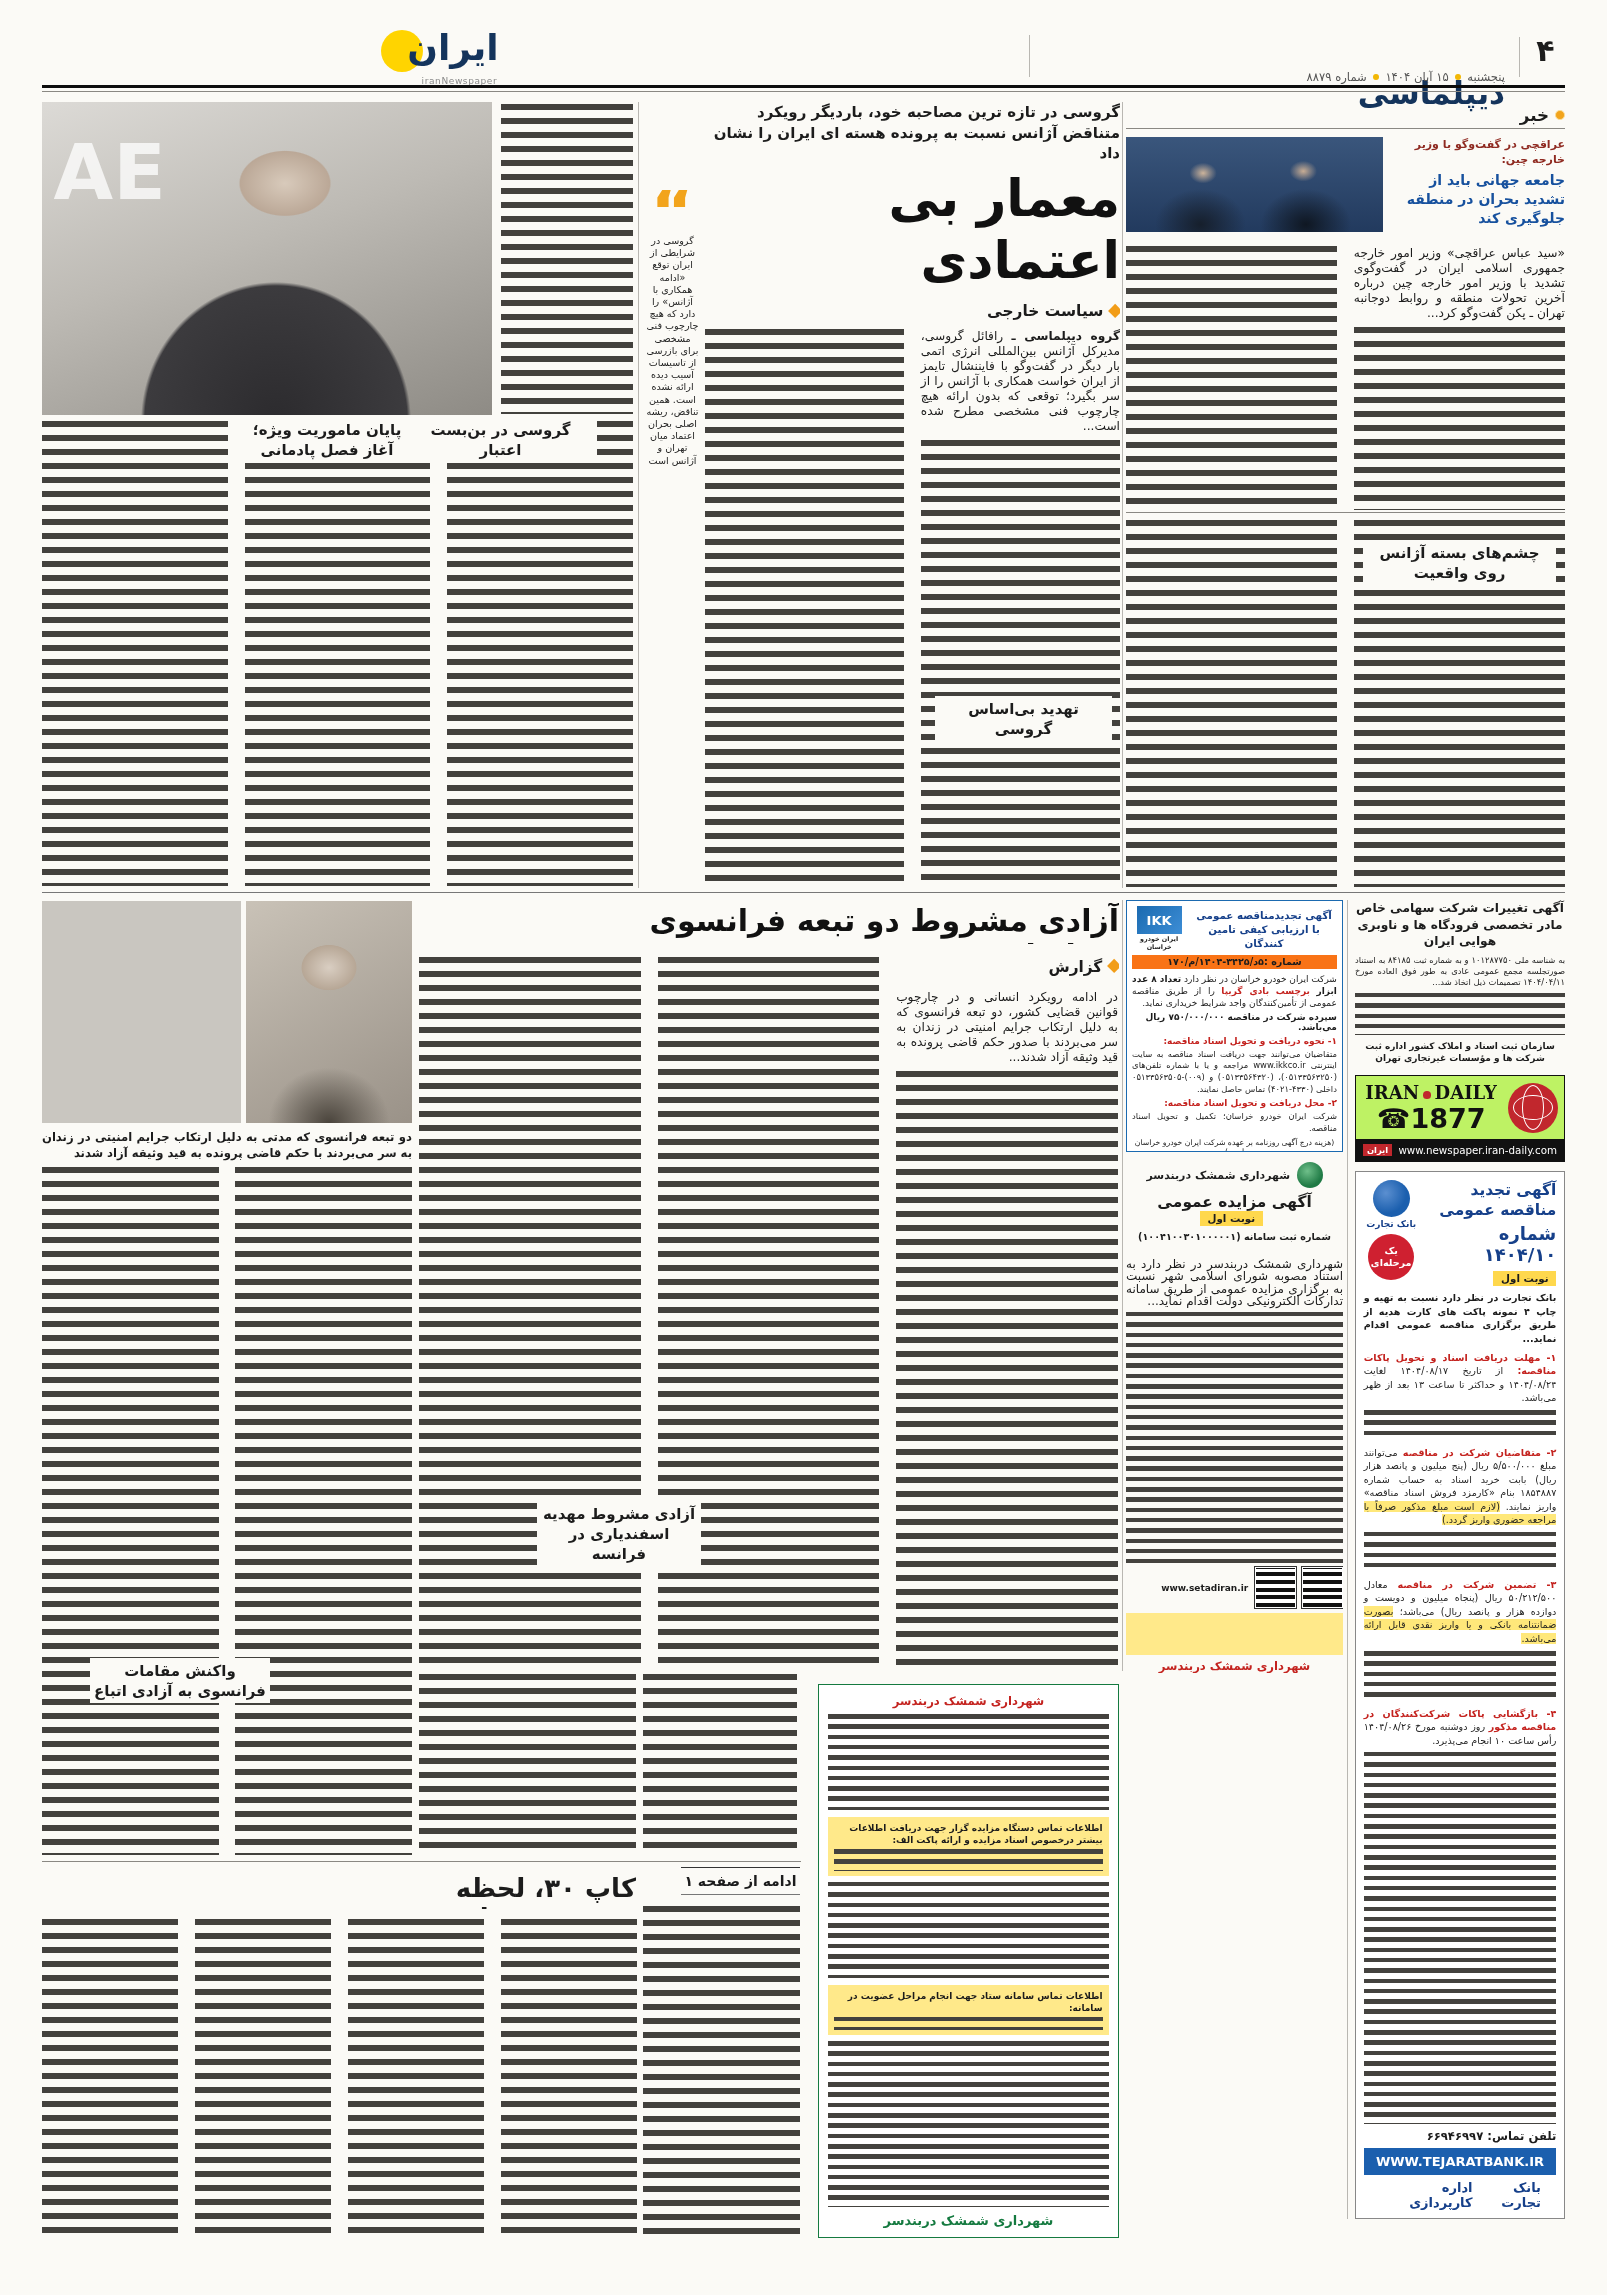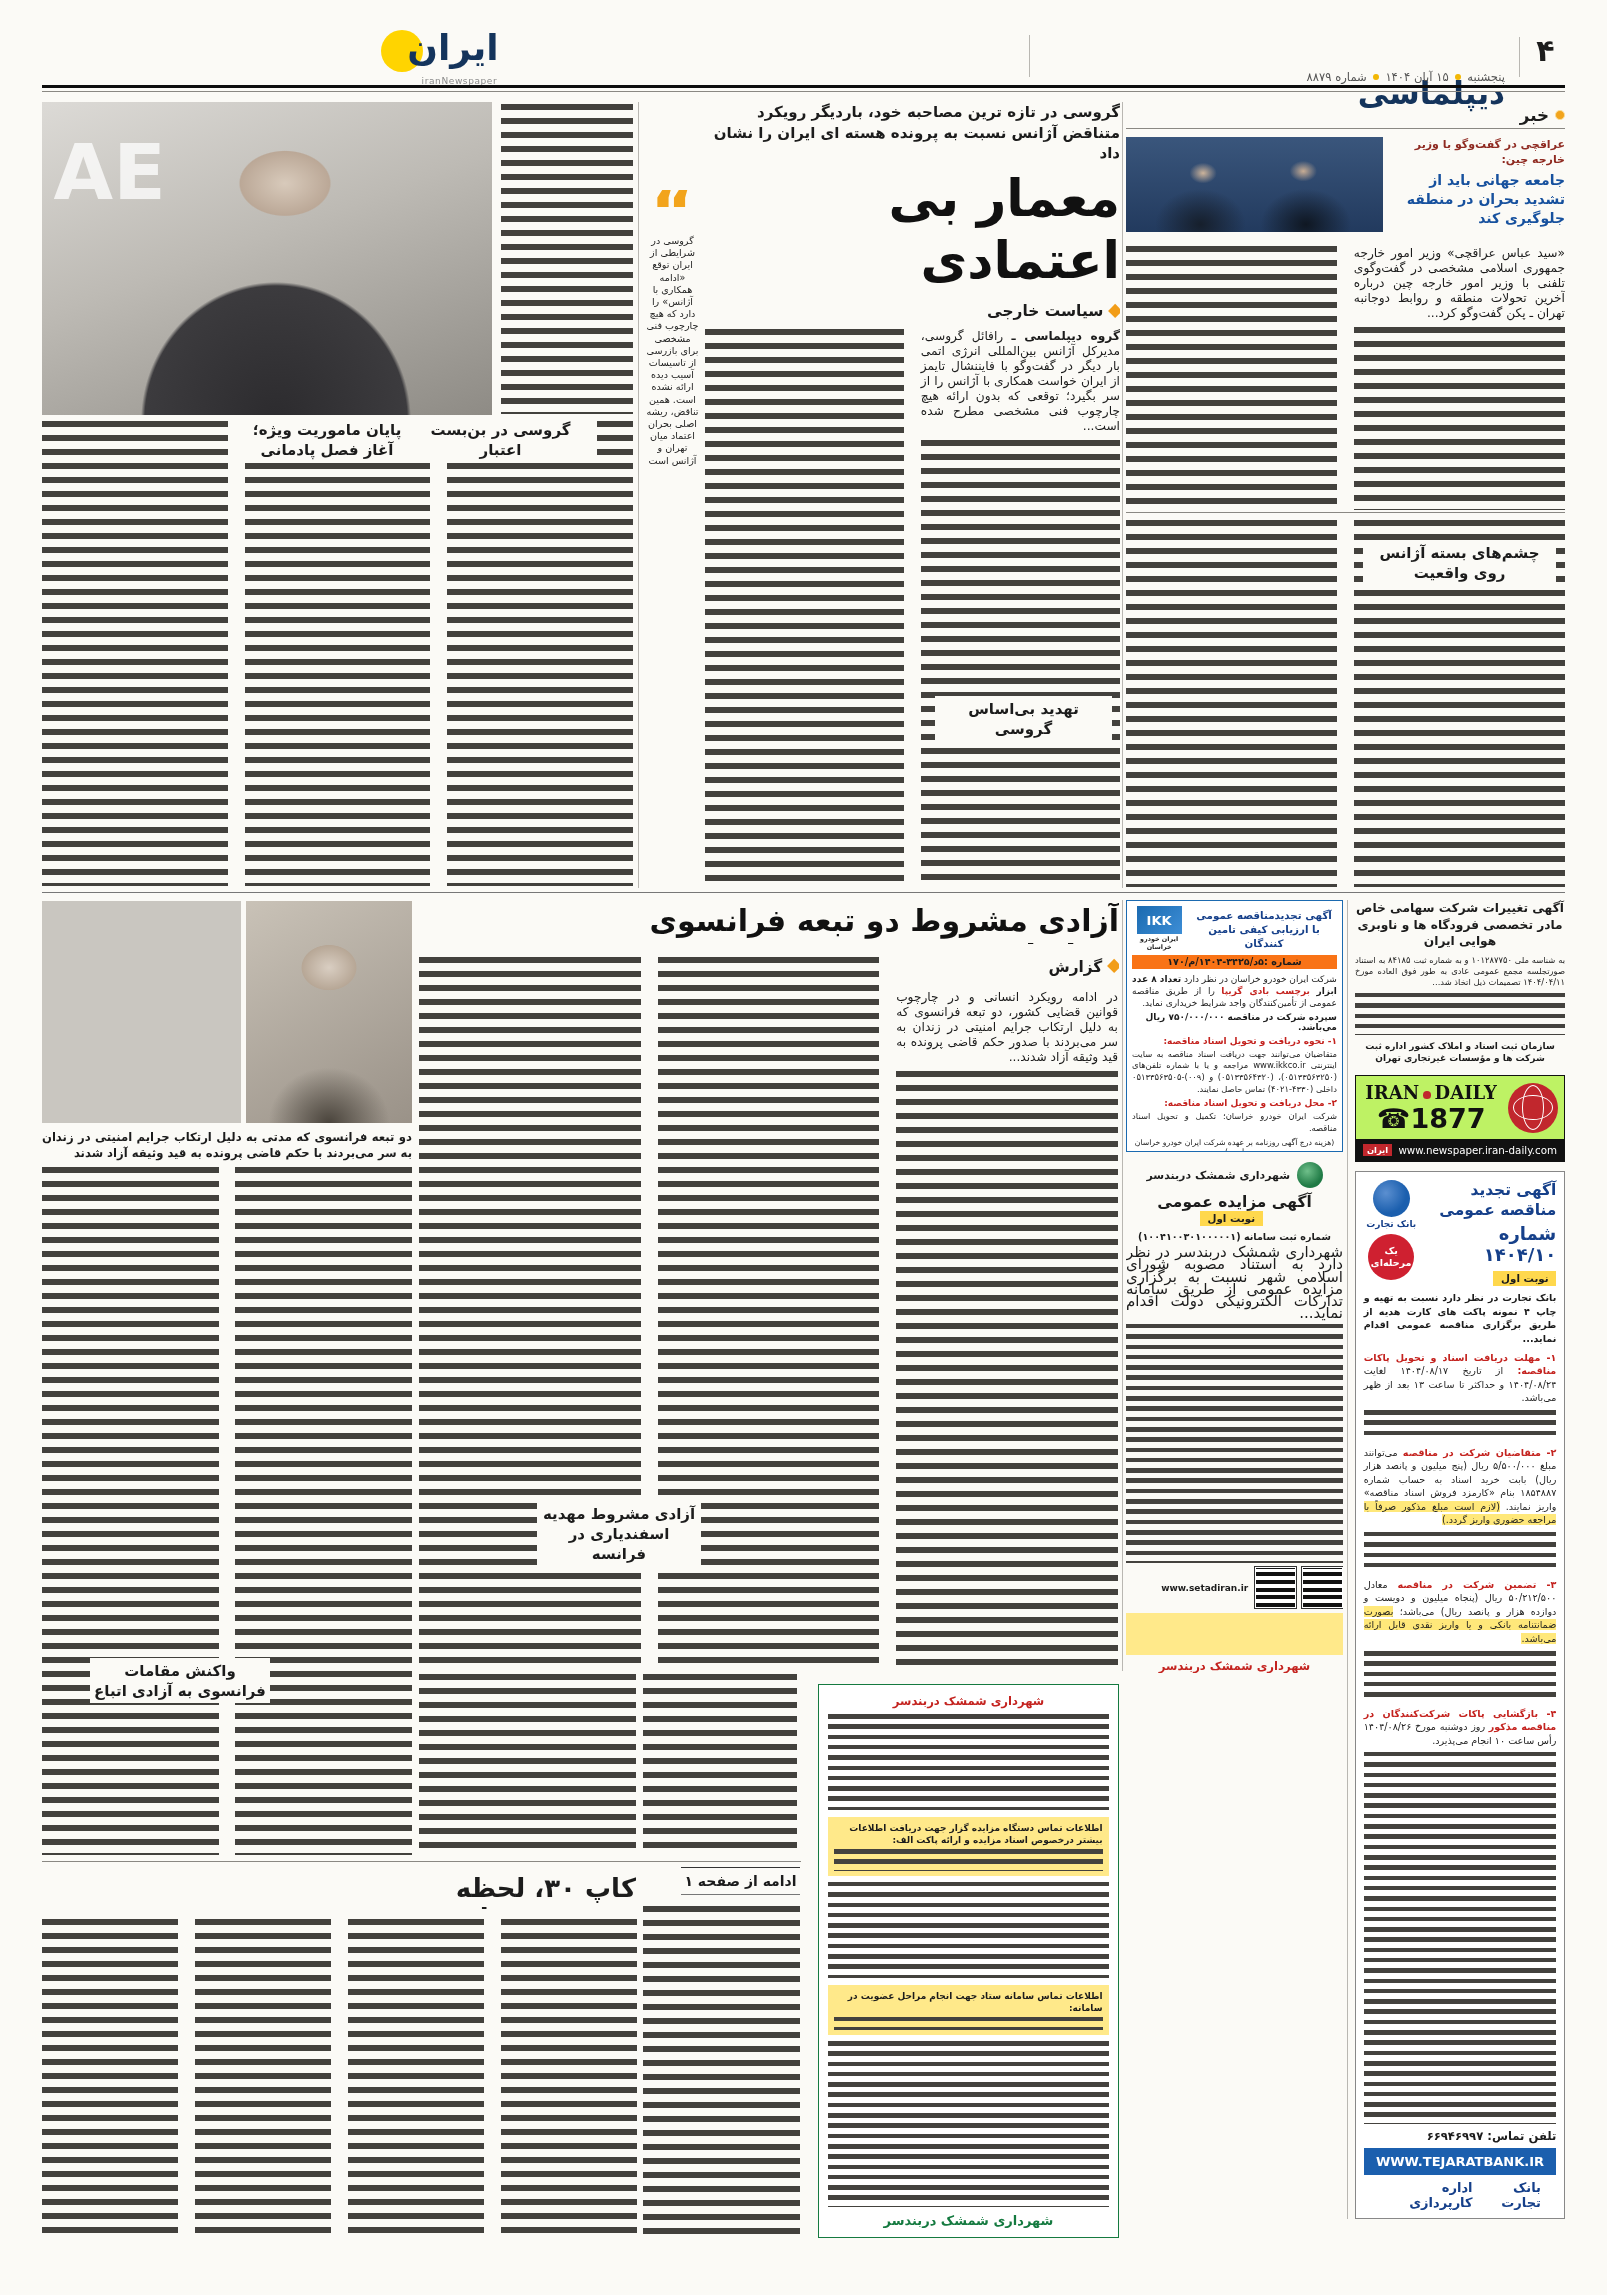--- a/index.html
+++ b/index.html
@@ -111,21 +111,21 @@
         radial-gradient(ellipse 22px 16.7px at 69% 36%, #c8ad94 0%, rgba(0,0,0,0) 62%),
         radial-gradient(ellipse 61px 48px at 29% 92%, #161f2c 0%, rgba(0,0,0,0) 74%),
         radial-gradient(ellipse 61px 48px at 70% 92%, #0f1722 0%, rgba(0,0,0,0) 74%),
         linear-gradient(#3a567c,#223a5e);">
         <span style="position:absolute;"></span>
       </div>
     </div>
     <div class="fill" style="padding-top:9px;">
       <div class="cols">
         <div class="col">
-          <p class="lead">«سید عباس عراقچی» وزیر امور خارجه جمهوری اسلامی مشخصی در گفت‌وگوی تلفنی با وزیر امور خارجه چین درباره آخرین تحولات منطقه و روابط دوجانبه تهران ـ پکن گفت‌وگو کرد...</p>
+          <p class="lead">«سید عباس عراقچی» وزیر امور خارجه جمهوری اسلامی ایران در گفت‌وگوی تشدید با وزیر امور خارجه چین درباره آخرین تحولات منطقه و روابط دوجانبه تهران ـ پکن گفت‌وگو کرد...</p>
           <div class="lines fill"></div>
         </div>
         <div class="col lines"></div>
       </div>
     </div>
   </div>
   <div class="abs hrule" style="left:1126px;top:512px;width:439px;"></div>
 
   <div class="abs" style="left:1126px;top:520px;width:439px;height:367px;">
     <div class="cols">
@@ -283,21 +283,21 @@
   <div class="abs" style="left:1126px;top:1162px;width:217px;height:511px;display:flex;flex-direction:column;gap:4.5px;">
     <div style="display:flex;align-items:center;justify-content:center;gap:6.4px;">
       <span style="width:26px;height:26px;border-radius:50%;background:radial-gradient(circle at 40% 35%, #6fbf8a 0%, #1f7a45 65%);"></span>
       <span style="font-size:11px;font-weight:bold;">شهرداری شمشک دربندسر</span>
     </div>
     <div class="center">
       <span style="font-size:15.4px;font-weight:bold;">آگهی مزایده عمومی</span>
       <span class="chip" style="margin-right:6.4px;">نوبت اول</span>
     </div>
     <div class="center bold" style="font-size:9.6px;">شماره ثبت سامانه (۱۰۰۴۱۰۰۳۰۱۰۰۰۰۰۱)</div>
-    <p class="justify" style="font-size:15px;line-height:12.2px;">شهرداری شمشک دربندسر در نظر دارد به استناد مصوبه شورای اسلامی شهر نسبت به برگزاری مزایده عمومی از طریق سامانه تدارکات الکترونیکی دولت اقدام نماید...</p>
+    <p class="justify" style="font-size:12px;line-height:12.2px;margin-top:12px;">شهرداری شمشک دربندسر در نظر دارد به استناد مصوبه شورای اسلامی شهر نسبت به برگزاری مزایده عمومی از طریق سامانه تدارکات الکترونیکی دولت اقدام نماید...</p>
     <div class="lines-sm fill"></div>
     <div style="display:flex;gap:6.4px;align-items:center;">
       <div class="qr" style="width:41px;height:41px;"></div>
       <div class="qr" style="width:41px;height:41px;"></div>
       <span style="direction:ltr;font-size:9px;font-weight:bold;">www.setadiran.ir</span>
     </div>
     <div class="yellow-block lines-sm" style="height:42px;"></div>
     <div class="center red bold" style="font-size:11.6px;">شهرداری شمشک دربندسر</div>
   </div>
 

